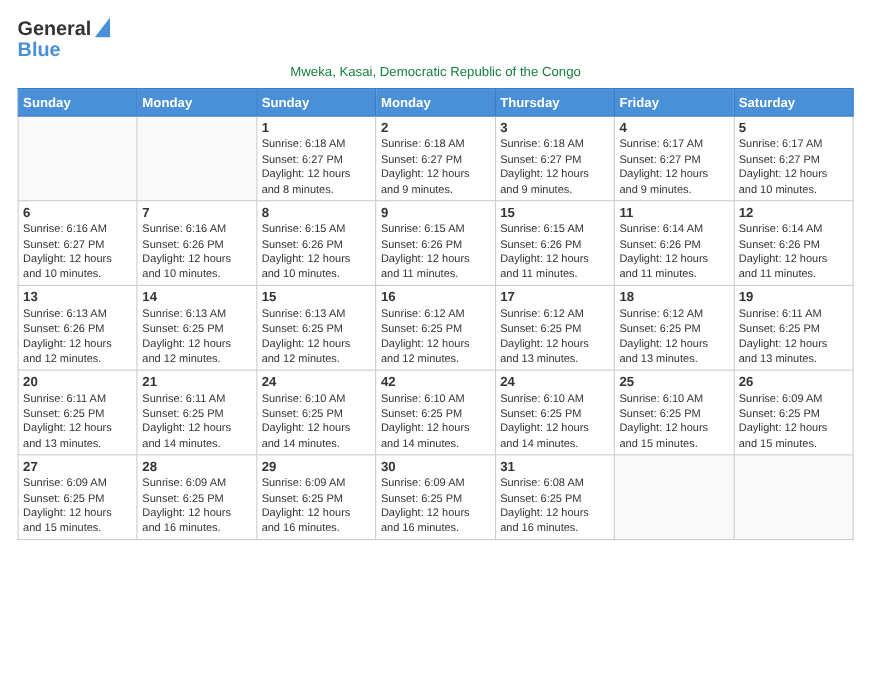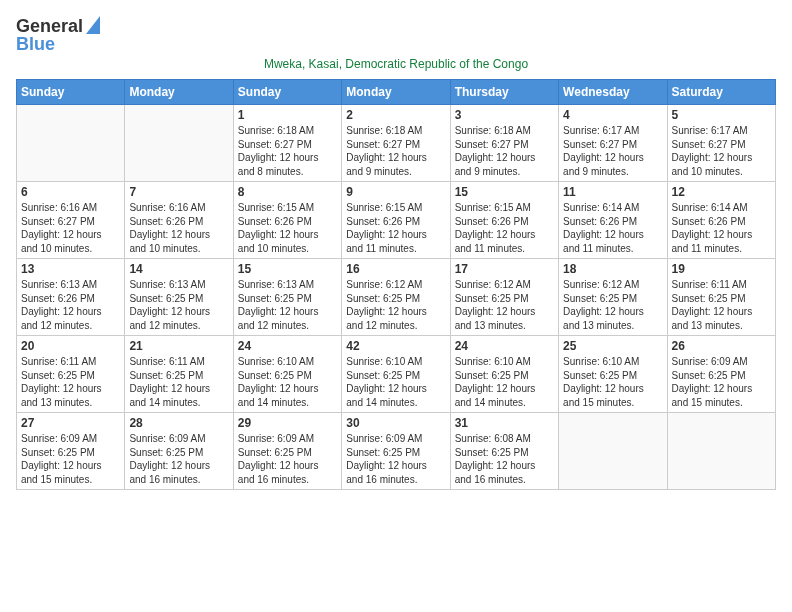--- a/index.html
+++ b/index.html
@@ -102,21 +102,21 @@
 <div class="location-title">Mweka, Kasai, Democratic Republic of the Congo</div>
 
 <table class="calendar">
   <thead>
     <tr id="weekday-header">
     <th>Sunday</th>
         <th>Monday</th>
         <th>Sunday</th>
         <th>Monday</th>
         <th>Thursday</th>
-        <th>Wednesday</th>
+        <th>Friday</th>
         <th>Saturday</th>
       </tr>
   </thead>
   <tbody id="calendar-body">
   <tr>
         <td class="empty"></td>
         <td class="empty"></td>
         <td>
           <span class="day-num">1</span>
           <div class="day-info">Sunrise: 6:18 AM<br>Sunset: 6:27 PM<br>Daylight: 12 hours and 8 minutes.</div>

